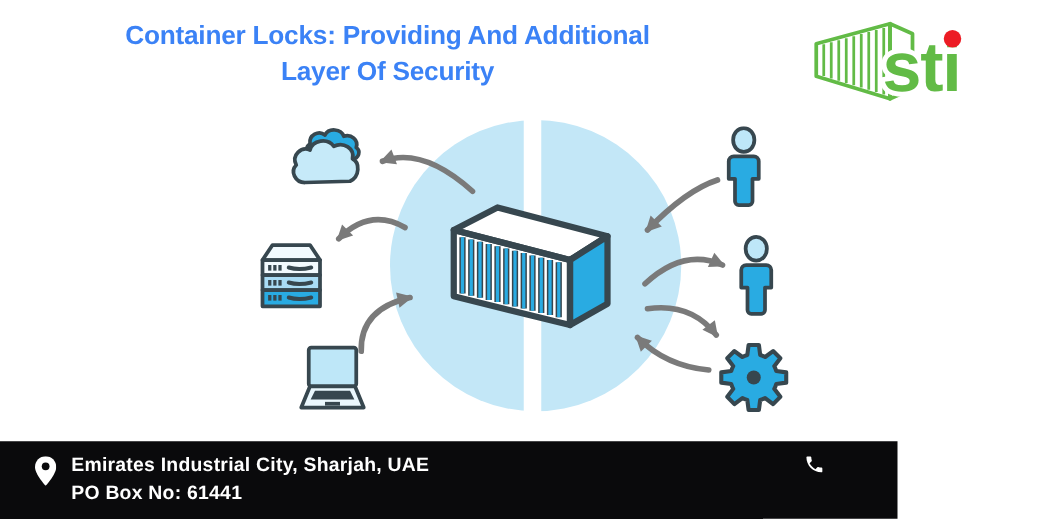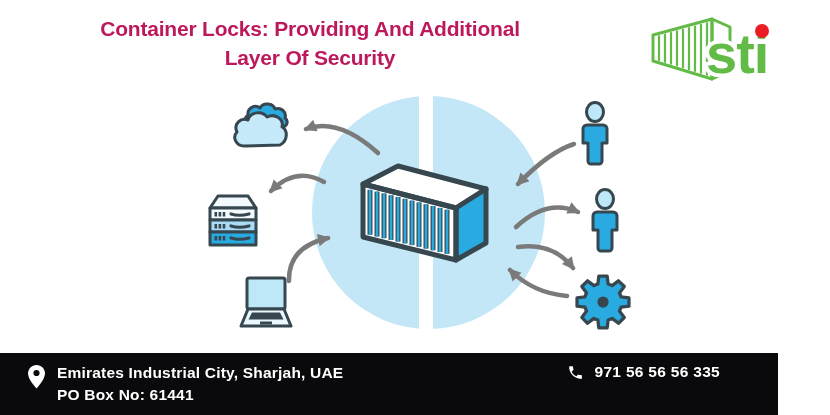--- a/index.html
+++ b/index.html
@@ -3,37 +3,37 @@
 <meta charset="utf-8">
 <style>
   html,body{margin:0;padding:0;}
   body{
     width:830px;height:415px;position:relative;overflow:hidden;
     background:#ffffff;font-family:"Liberation Sans",sans-serif;
   }
   
   .title{
     position:absolute;left:50px;top:14px;width:520px;
-    text-align:center;color:#be185d;font-weight:bold;
+    text-align:center;color:#3b82f6;font-weight:bold;
     font-size:21px;line-height:29px;letter-spacing:-0.2px;
   }
   .logo{position:absolute;left:650px;top:10px;width:150px;height:80px;}
   
   .big-circle{
     position:absolute;left:312px;top:96px;width:233px;height:233px;
     border-radius:50%;background:#c3e7f7;
   }
   .circle-split{
     position:absolute;left:419px;top:94px;width:14px;height:238px;background:#ffffff;
   }
   .abs{position:absolute;}
   svg{display:block;}
   
   .footer{
-    position:absolute;left:0;bottom:0;width:778px;height:62px;background:#0a0a0c;color:#ffffff;
+    position:absolute;left:0;bottom:0;width:718px;height:62px;background:#0a0a0c;color:#ffffff;
   }
   .footer-left{position:absolute;left:28px;top:9px;display:flex;align-items:flex-start;}
   .footer-address{margin-left:12px;font-weight:bold;font-size:15.5px;line-height:22px;letter-spacing:0.2px;}
   .footer-right{position:absolute;right:58px;top:10px;display:flex;align-items:center;}
   .footer-phone{margin-left:11px;font-weight:bold;font-size:15.5px;letter-spacing:0.3px;}
 </style>
 </head>
 <body>
 
 <div class="title">
@@ -174,15 +174,14 @@
     </svg>
     <div class="footer-address">
       <div>Emirates Industrial City, Sharjah, UAE</div>
       <div>PO Box No: 61441</div>
     </div>
   </div>
   <div class="footer-right">
     <svg width="17" height="17" viewBox="0 0 24 24">
       <path d="M6.6 10.8c1.4 2.8 3.8 5.1 6.6 6.6l2.2-2.2c.3-.3.7-.4 1-.2 1.1.4 2.3.6 3.6.6.6 0 1 .4 1 1V20c0 .6-.4 1-1 1C10.6 21 3 13.4 3 4c0-.6.4-1 1-1h3.5c.6 0 1 .4 1 1 0 1.2.2 2.4.6 3.6.1.3 0 .7-.2 1l-2.3 2.2z" fill="#ffffff"></path>
     </svg>
-    <span class="footer-phone">971 56 56 56 335</span>
   </div>
 </div>
 
 </body></html>

